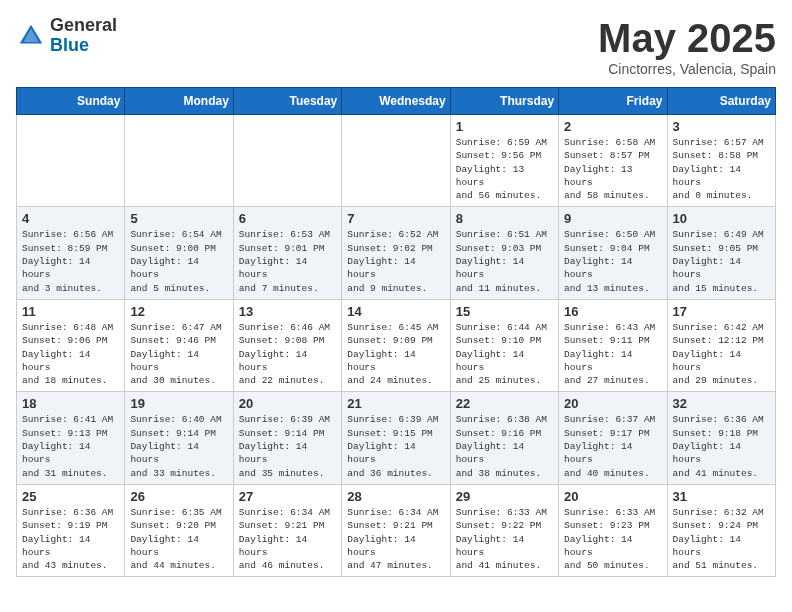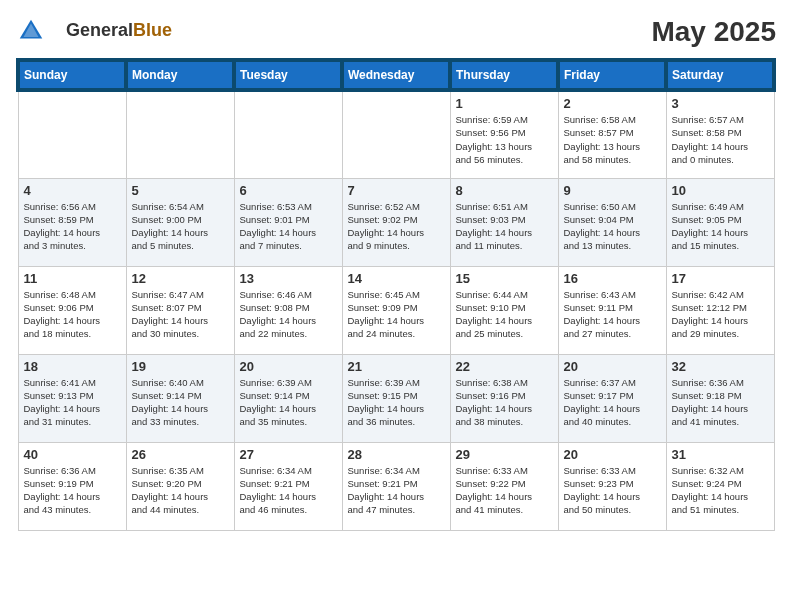--- a/index.html
+++ b/index.html
@@ -15,64 +15,63 @@
       justify-content: space-between;
       align-items: flex-start;
       margin-bottom: 10px;
     }
     .logo {
       display: flex;
       align-items: center;
     }
     .logo-text {
       display: flex;
-      flex-direction: row;
+      flex-direction: column;
       line-height: 1.1;
-      margin-left: 16px;
     }
     .logo-general {
       font-size: 18px;
       font-weight: bold;
       color: #333;
     }
     .logo-blue {
       font-size: 18px;
       font-weight: bold;
-      color: #a16207;
+      color: #0369a1;
     }
     .logo-icon {
       width: 30px;
       height: 30px;
       margin-right: 4px;
     }
     .title-block {
       text-align: right;
     }
     .month-title {
-      font-size: 28px;
+      font-size: 40px;
       font-weight: bold;
       color: #333;
     }
     .location {
       font-size: 14px;
       color: #555;
     }
     table {
       width: 100%;
       border-collapse: collapse;
       table-layout: fixed;
     }
     thead th {
       background-color: #1a6fc4;
       color: #fff;
       font-size: 12px;
       font-weight: bold;
       padding: 6px 4px;
-      text-align: left;
-      border: 4px solid #0c4a6e;
+      text-align: right;
+      border: 1px solid #0c4a6e;
     }
     tbody td {
       border: 1px solid #ccc;
       vertical-align: top;
       padding: 4px 5px;
       font-size: 9.5px;
       color: #333;
       height: 88px;
       background: #fff;
     }
@@ -81,20 +80,21 @@
     }
     .day-number {
       font-size: 13px;
       font-weight: bold;
       color: #333;
       display: block;
       margin-bottom: 2px;
     }
     .cell-content {
       line-height: 1.4;
+      font-family: Liberation Mono, monospace;
     }
     .empty-cell {
       background: #fff !important;
     }
   </style>
 </head>
 <body>
 
 <div class="header">
   <div class="logo">
@@ -102,20 +102,21 @@
       <polygon points="20,5 35,30 5,30" fill="#1a6fc4"></polygon>
       <polygon points="20,10 30,28 10,28" fill="#fff" opacity="0.3"></polygon>
     </svg>
     <div class="logo-text">
       <span class="logo-general">General</span>
       <span class="logo-blue">Blue</span>
     </div>
   </div>
   <div class="title-block">
     <div class="month-title">May 2025</div>
+    <div class="location">Cinctorres, Valencia, Spain</div>
   </div>
 </div>
 
 <table>
   <thead>
     <tr>
     <th>Sunday</th>
         <th>Monday</th>
         <th>Tuesday</th>
         <th>Wednesday</th>
@@ -230,21 +231,21 @@
             <div>Sunrise: 6:48 AM</div>
             <div>Sunset: 9:06 PM</div>
             <div>Daylight: 14 hours</div>
             <div>and 18 minutes.</div>
           </div>
         </td>
         <td>
           <span class="day-number">12</span>
           <div class="cell-content">
             <div>Sunrise: 6:47 AM</div>
-            <div>Sunset: 8:07 PM</div>
+            <div>Sunset: 9:46 PM</div>
             <div>Daylight: 14 hours</div>
             <div>and 30 minutes.</div>
           </div>
         </td>
         <td>
           <span class="day-number">13</span>
           <div class="cell-content">
             <div>Sunrise: 6:46 AM</div>
             <div>Sunset: 9:08 PM</div>
             <div>Daylight: 14 hours</div>
@@ -348,21 +349,21 @@
           <div class="cell-content">
             <div>Sunrise: 6:36 AM</div>
             <div>Sunset: 9:18 PM</div>
             <div>Daylight: 14 hours</div>
             <div>and 41 minutes.</div>
           </div>
         </td>
       </tr>
       <tr>
         <td>
-          <span class="day-number">40</span>
+          <span class="day-number">25</span>
           <div class="cell-content">
             <div>Sunrise: 6:36 AM</div>
             <div>Sunset: 9:19 PM</div>
             <div>Daylight: 14 hours</div>
             <div>and 43 minutes.</div>
           </div>
         </td>
         <td>
           <span class="day-number">26</span>
           <div class="cell-content">

